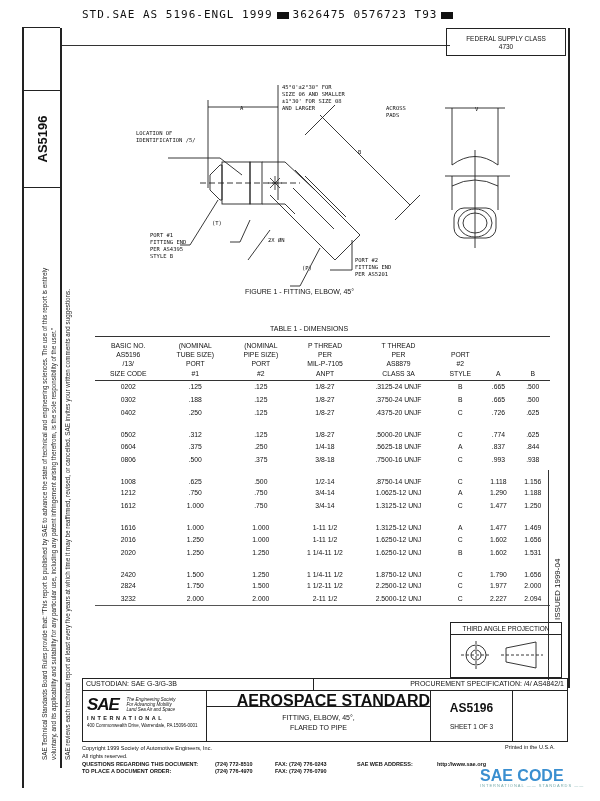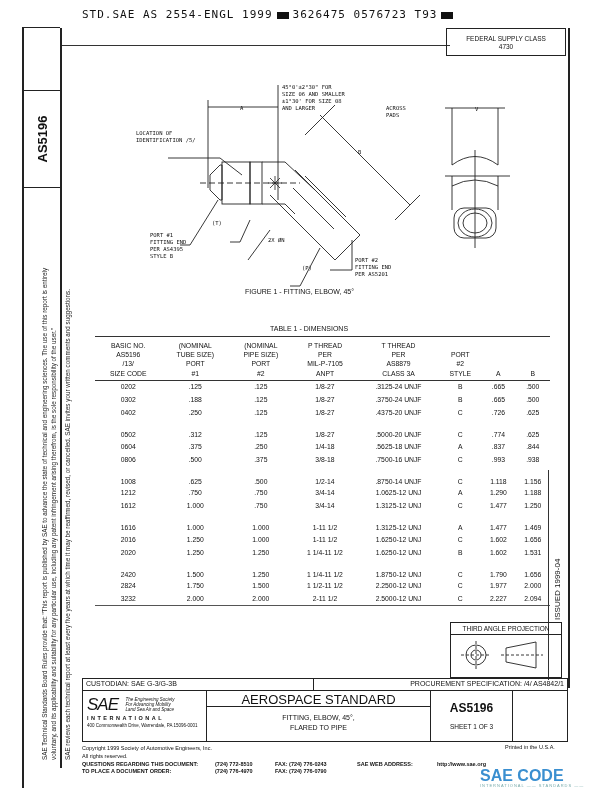--- a/index.html
+++ b/index.html
@@ -26,39 +26,39 @@
   .tbl tr.gap td { padding-top: 12px; }
   .tbl tr.last td { border-bottom: 1px solid #555; }
   .issued { left: 553px; top: 620px; transform-origin: 0 0; transform: rotate(-90deg); font-size: 8px; white-space: nowrap; }
   .issued-line { left: 548px; top: 470px; width: 1px; height: 210px; background:#333; }
   .third { left: 450px; top: 622px; width: 112px; height: 56px; border: 1px solid #222; }
   .third .lbl { border-bottom: 1px solid #222; font-size: 6.5px; text-align: center; padding: 2px 0; }
   .bottom-box { left: 82px; top: 678px; width: 486px; height: 64px; border: 1px solid #222; }
   .custodian { left: 82px; top: 678px; width: 232px; height: 13px; border-right:1px solid #222; border-bottom:1px solid #222; font-size: 7px; padding: 2px 4px; }
   .procure { left: 314px; top: 678px; width: 254px; height: 13px; border-bottom:1px solid #222; font-size: 7px; padding: 2px 4px; text-align: right; }
   .logo-box { left: 82px; top: 691px; width: 125px; height: 51px; border-right: 1px solid #222; padding: 4px 5px; }
-  .sae-logo { font-weight: normal; font-style: italic; font-size: 17px; letter-spacing: -1px; display:inline-block; }
+  .sae-logo { font-weight: bold; font-style: italic; font-size: 17px; letter-spacing: -1px; display:inline-block; }
   .sae-tag { display:inline-block; font-size: 4.5px; font-style: italic; line-height: 1.1; vertical-align: top; margin-left: 3px; margin-top: 3px; }
   .sae-intl { font-size: 5.5px; letter-spacing: 2.5px; font-weight: bold; }
   .sae-addr { font-size: 4.5px; margin-top: 2px; }
-  .aero { left: 207px; top: 691px; width: 224px; height: 16px; border-bottom: 1px solid #222; border-right:1px solid #222; font-weight: normal; font-size: 13px; text-align: center; padding-top: 1px; }
+  .aero { left: 207px; top: 691px; width: 224px; height: 16px; border-bottom: 1px solid #222; border-right:1px solid #222; font-weight: bold; font-size: 16px; text-align: right; padding-top: 1px; }
   .doc-title { left: 207px; top: 707px; width: 224px; height: 35px; border-right:1px solid #222; font-size: 7px; text-align: center; padding-top: 6px; line-height: 1.45; }
   .docno { left: 431px; top: 691px; width: 82px; height: 51px; border-right:1px solid #222; text-align: center; padding-top: 10px; }
   .docno b { font-size: 12px; display:block; }
   .docno span { font-size: 6.5px; }
   .printed { left: 505px; top: 744px; font-size: 5.5px; }
   .footer { left: 82px; top: 745px; font-size: 5.5px; line-height: 1.45; }
   .f-row { position:absolute; font-size: 5.5px; white-space: nowrap; }
   .norm { left: 480px; top: 767px; font-weight: bold; font-size: 16px; color: #3a8fd0; }
   .norm small { display:block; font-size: 4px; color:#7aa; letter-spacing: 1px; font-weight: normal; margin-top:-2px; }
 </style>
 </head>
 <body>
 
-<div class="abs hdr-code"><span>STD.SAE AS 2554-ENGL 1999</span><span class="blk"></span><span>3626475 0576723 T93</span><span class="blk"></span></div>
+<div class="abs hdr-code"><span>STD.SAE AS 5196-ENGL 1999</span><span class="blk"></span><span>3626475 0576723 T93</span><span class="blk"></span></div>
 
 <div class="abs frame-top"></div>
 <div class="abs frame-left"></div>
 <div class="abs frame-left2"></div>
 <div class="abs frame-right"></div>
 <div class="abs inner-top"></div>
 
 <div class="abs fsc">
   <div>FEDERAL SUPPLY CLASS</div>
   <div>4730</div>

